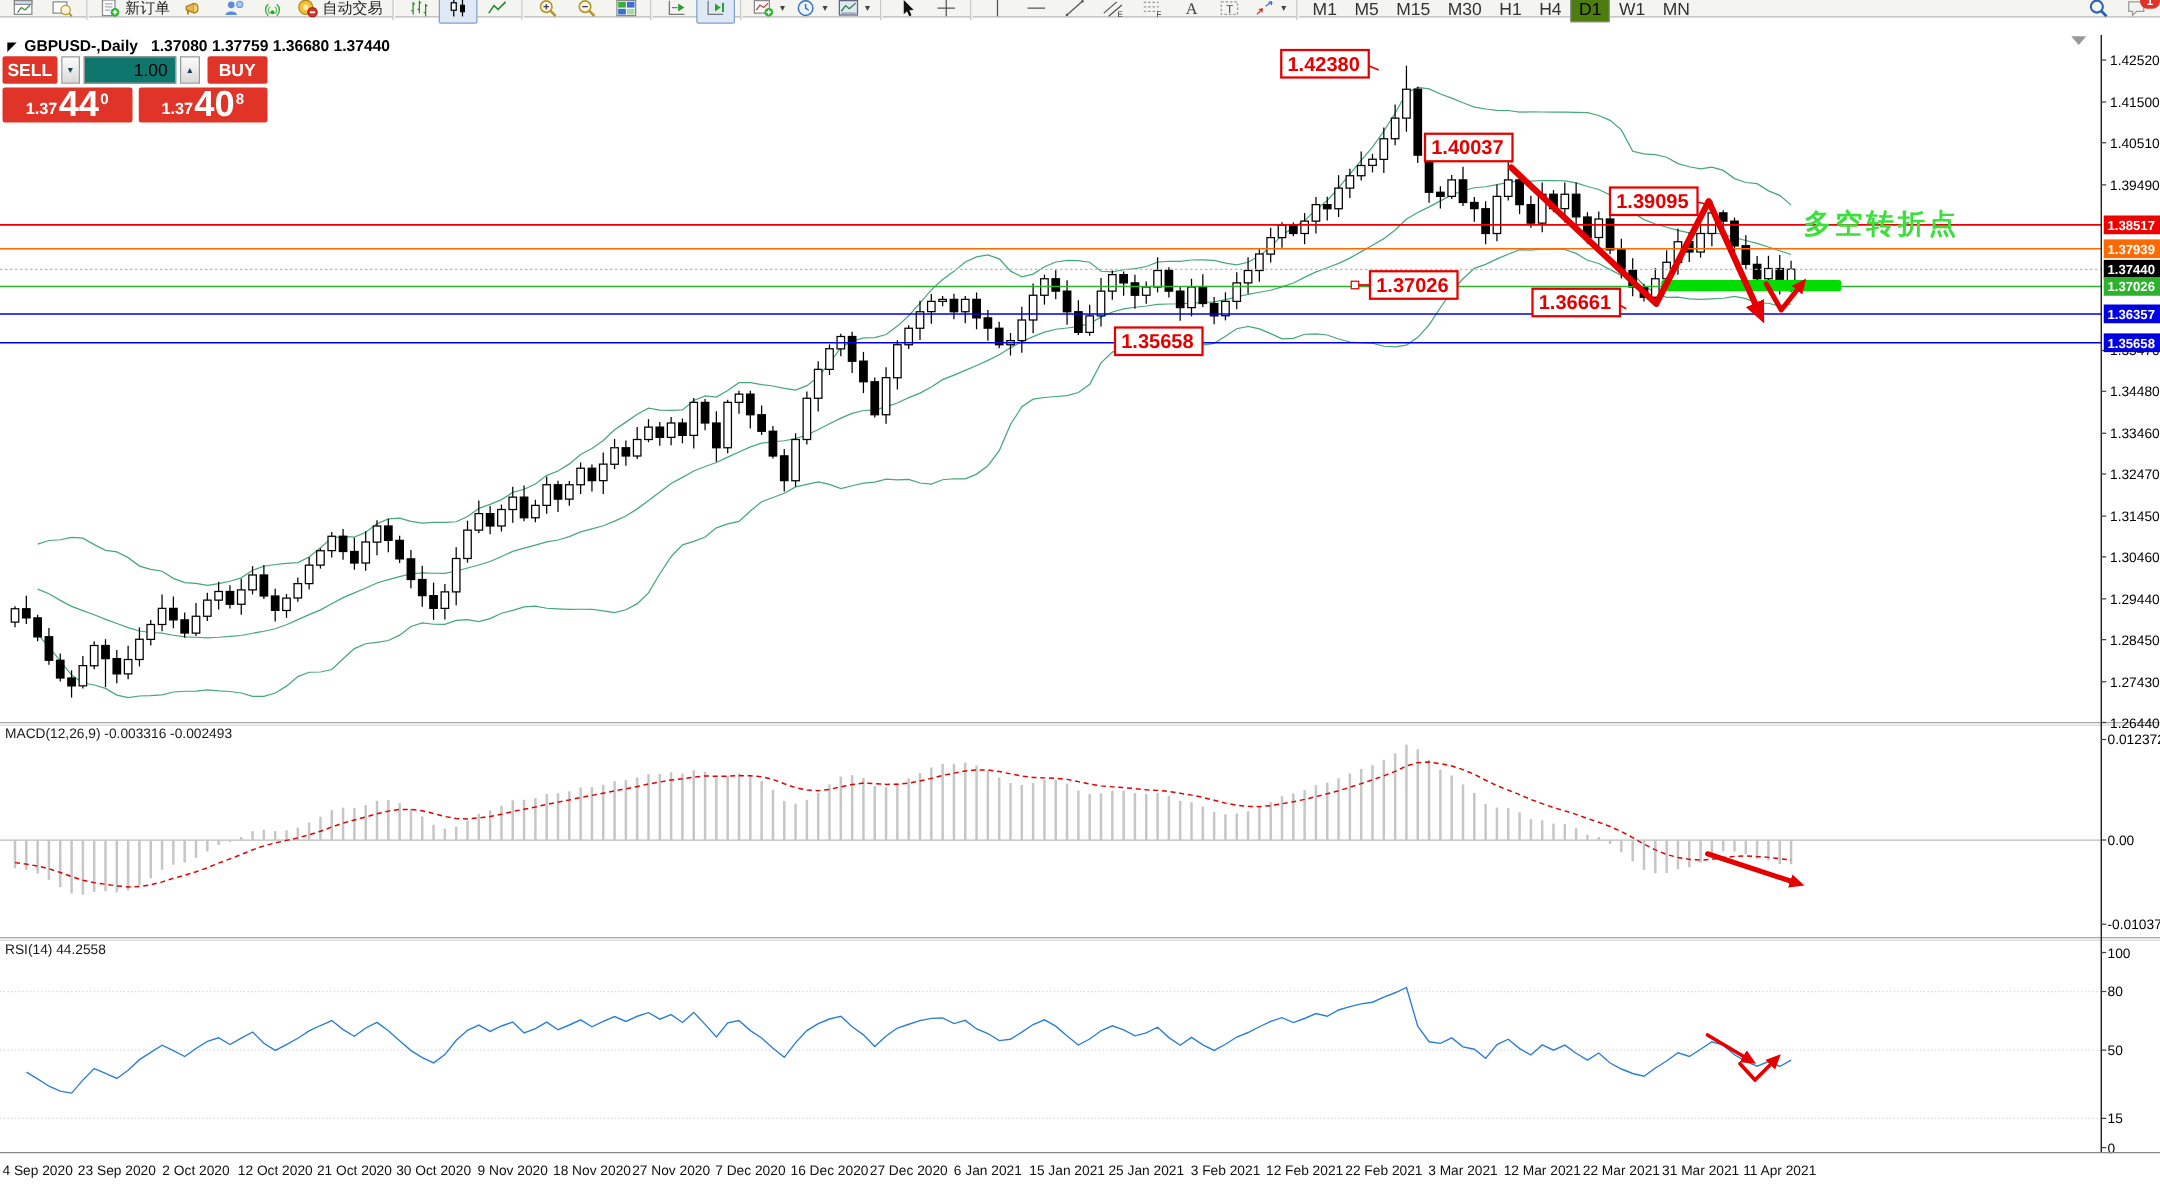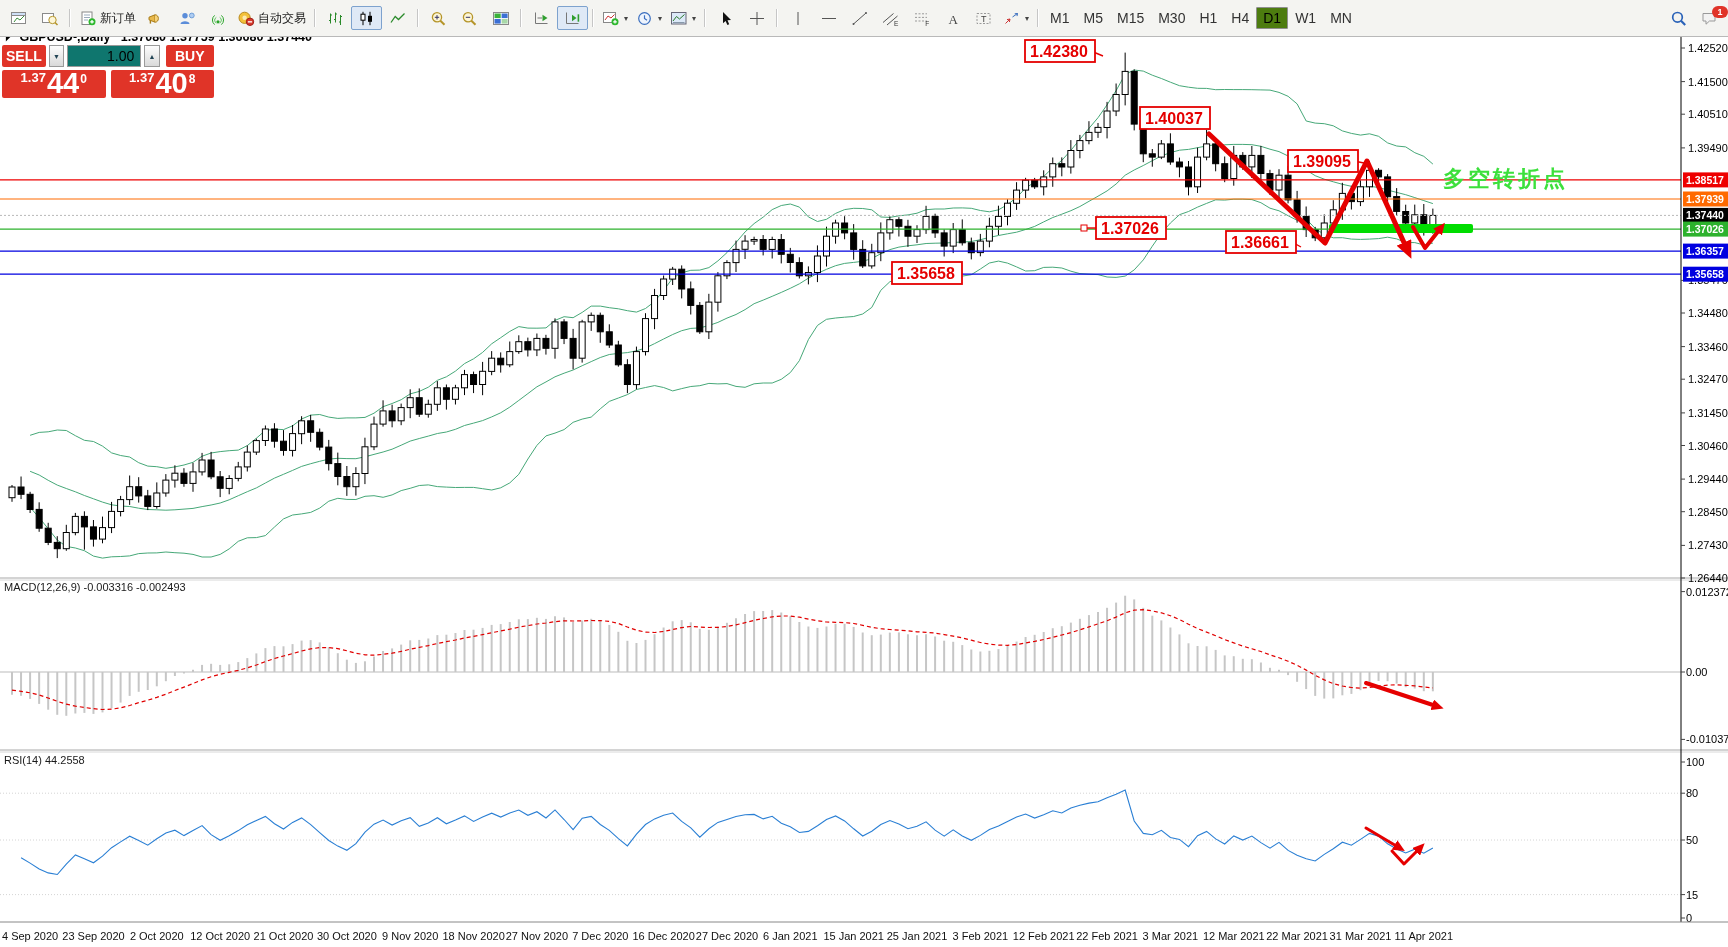--- a/index.html
+++ b/index.html
@@ -1,19 +1,19 @@
 <!DOCTYPE html>
 <html><head>
 <meta charset="utf-8">
 <style>
   html,body{margin:0;padding:0;width:1728px;height:947px;overflow:hidden;background:#fff;
     font-family:"Liberation Sans",sans-serif;-webkit-font-smoothing:antialiased;}
   #stage{position:relative;width:1728px;height:947px;background:#fff;}
   
-  #toolbar{position:absolute;left:0;top:0;width:1728px;height:37px;background:#f4f4f1;
+  #toolbar{position:absolute;left:0;top:0;width:1728px;height:14px;background:#f4f4f1;
     border-bottom:1px solid #b9b9b9;display:flex;align-items:center;padding:0 3px;z-index:5;box-sizing:border-box;}
   .tb-group{display:flex;align-items:center;}
   .tb-sep{width:1px;height:18px;background:#c6c6c6;border-right:1px solid #fff;margin:0 4px;}
   .tb-btn{height:22px;min-width:23px;display:flex;align-items:center;justify-content:center;gap:3px;
     border:1px solid transparent;background:transparent;padding:0 3px;font-size:12px;color:#222;cursor:default;position:relative;}
   .tb-btn.active{background:#dfe9f6;border:1px solid #7da2ce;border-radius:2px;}
   .tb-label{font-size:12px;white-space:nowrap;}
   .caret{font-size:8px;color:#444;margin-left:1px;}
   .tf-btn{height:20px;padding:0 6px;display:flex;align-items:center;border:1px solid transparent;font-size:14px;color:#333;}
   .tf-btn.active{background:#4d7c0f;border:1px solid #8f8f8f;border-radius:1px;color:#000;}
@@ -24,21 +24,21 @@
   #symbol-line{position:absolute;left:6px;top:30px;font-size:12.5px;font-weight:600;color:#000;z-index:3;}
   #symbol-line .mark{font-size:9px;position:relative;top:-1px;margin-right:3px;}
   #trade-panel{position:absolute;left:2px;top:45px;width:212px;z-index:4;}
   .tp-row1{display:flex;height:22px;gap:3px;}
   .tp-btn{background:#e03428;color:#fff;font-size:14px;font-weight:700;display:flex;align-items:center;justify-content:center;border-radius:2px;}
   .tp-sell{width:46px;} .tp-buy{width:51px;margin-left:3px;}
   .tp-spin{width:16px;background:linear-gradient(#fdfdfd,#d9d9d9);border:1px solid #9a9a9a;display:flex;align-items:center;justify-content:center;font-size:7px;color:#245;box-sizing:border-box;}
   .tp-vol{flex:1;background:#0f766e;border:1px solid #9a9a9a;display:flex;align-items:center;justify-content:flex-end;
     font-size:14px;padding-right:6px;box-sizing:border-box;padding-left:39px;}
   .tp-row2{display:flex;margin-top:3px;height:28px;gap:5px;}
-  .tp-price{flex:1;background:#e03428;color:#fff;border-radius:2px;display:flex;align-items:flex-start;justify-content:center;padding-bottom:1px;}
+  .tp-price{flex:1;background:#e03428;color:#fff;border-radius:2px;display:flex;align-items:flex-end;justify-content:center;padding-bottom:1px;}
   .tp-price .sm{font-size:13px;font-weight:700;margin:0 1px 3px 0;}
   .tp-price .bg{font-size:29px;font-weight:700;line-height:26px;}
   .tp-price .sp{font-size:12px;font-weight:700;margin:2px 0 0 1px;align-self:flex-start;}
   .ind-label{position:absolute;left:4px;font-size:11px;color:#1a1a1a;z-index:3;}
   #chart-svg{position:absolute;left:0;top:0;z-index:1;}
 </style>
 </head>
 <body>
 <div id="stage">
 

